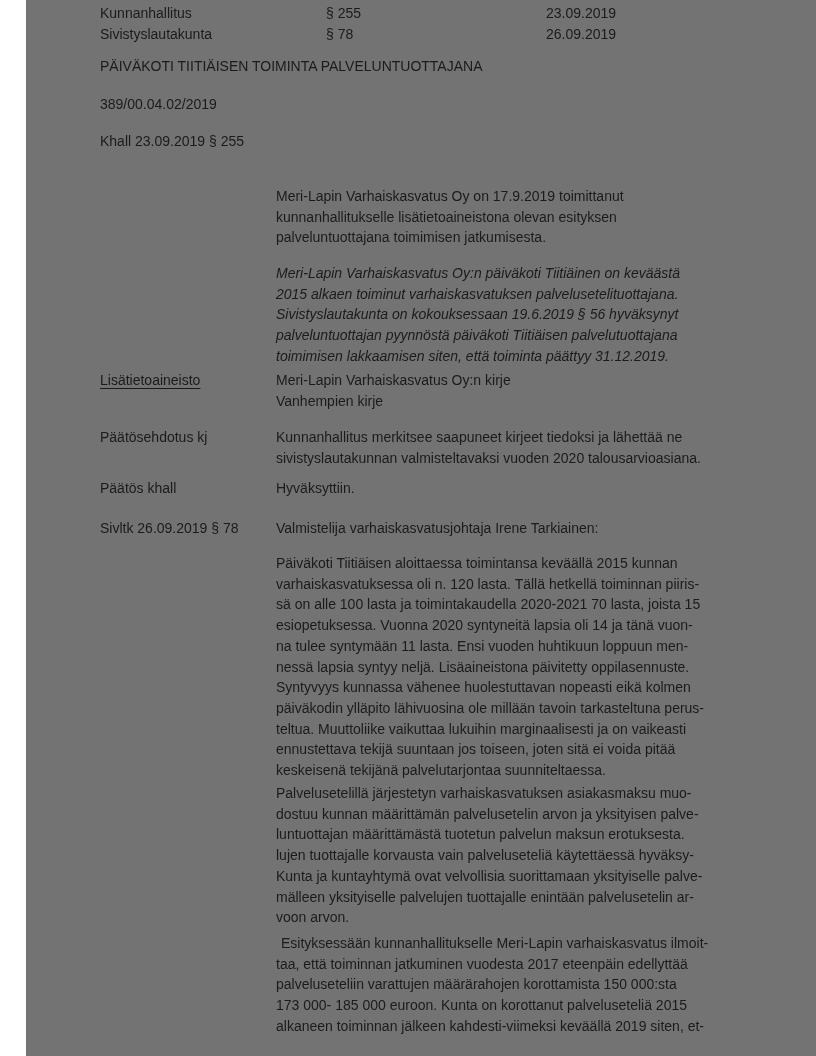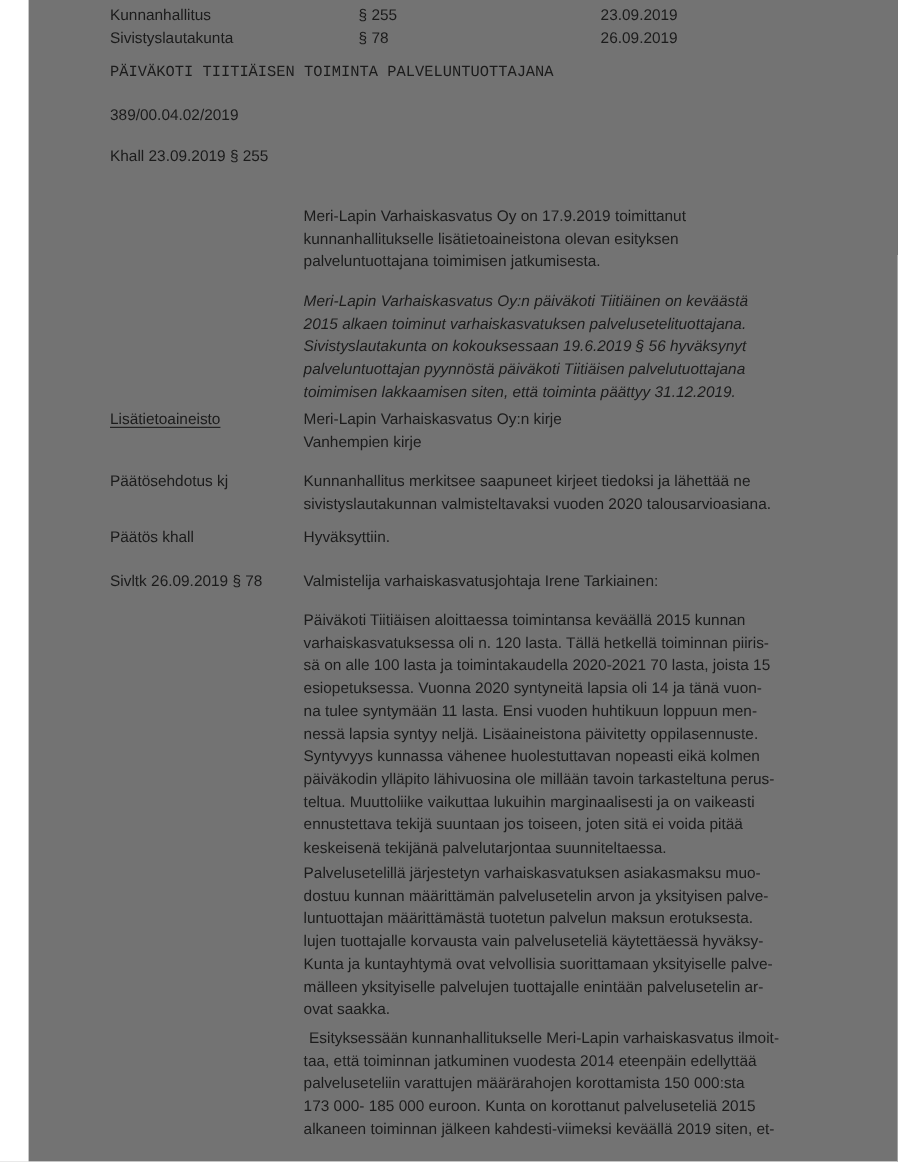--- a/index.html
+++ b/index.html
@@ -16,21 +16,21 @@
   }
   .abs{position:absolute;}
   .line{white-space:pre;}
 
   
   #hdr{top:3px;left:74px;}
   .hrow .c1{display:inline-block;width:226px;}
   .hrow .c2{display:inline-block;width:220px;}
   .hrow .c3{display:inline-block;}
 
-  #title{top:56px;left:74px;font-family:Liberation Mono, monospace;}
+  #title{top:56px;left:74px;}
   #case{top:94px;left:74px;}
 
   #khall-h{top:131px;left:74px;}
   #khall-prep{top:150px;left:250px;}
   #p1{top:186px;left:250px;}
   #p2{top:263px;left:250px;font-style:italic;}
 
   .lrow{left:74px;}
   .lrow .lbl{display:inline-block;width:176px;vertical-align:top;}
   .lrow .cnt{display:inline-block;vertical-align:top;}
@@ -107,23 +107,23 @@
       <div class="line">ennustettava tekijä suuntaan jos toiseen, joten sitä ei voida pitää</div>
       <div class="line">keskeisenä tekijänä palvelutarjontaa suunniteltaessa.</div>
     </div>
   <div id="sp2" class="abs para">
       <div class="line">Palvelusetelillä järjestetyn varhaiskasvatuksen asiakasmaksu muo-</div>
       <div class="line">dostuu kunnan määrittämän palvelusetelin arvon ja yksityisen palve-</div>
       <div class="line">luntuottajan määrittämästä tuotetun palvelun maksun erotuksesta.</div>
       <div class="line">lujen tuottajalle korvausta vain palveluseteliä käytettäessä hyväksy-</div>
       <div class="line">Kunta ja kuntayhtymä ovat velvollisia suorittamaan yksityiselle palve-</div>
       <div class="line">mälleen yksityiselle palvelujen tuottajalle enintään palvelusetelin ar-</div>
-      <div class="line">ovat saakka.</div>
+      <div class="line">voon arvon.</div>
     </div>
   <div id="sp3" class="abs para">
       <div class="line">Esityksessään kunnanhallitukselle Meri-Lapin varhaiskasvatus ilmoit-</div>
-      <div class="line">taa, että toiminnan jatkuminen vuodesta 2014 eteenpäin edellyttää</div>
+      <div class="line">taa, että toiminnan jatkuminen vuodesta 2017 eteenpäin edellyttää</div>
       <div class="line">palveluseteliin varattujen määrärahojen korottamista 150 000:sta</div>
       <div class="line">173 000- 185 000 euroon. Kunta on korottanut palveluseteliä 2015</div>
       <div class="line">alkaneen toiminnan jälkeen kahdesti-viimeksi keväällä 2019 siten, et-</div>
     </div>
 
 </div>
 
 </body></html>

